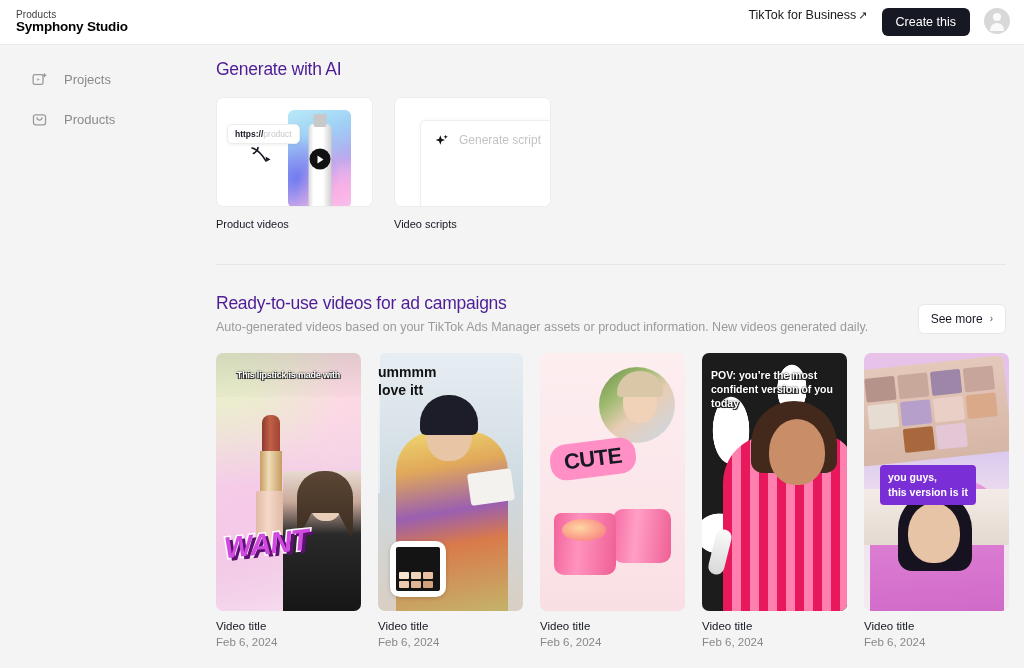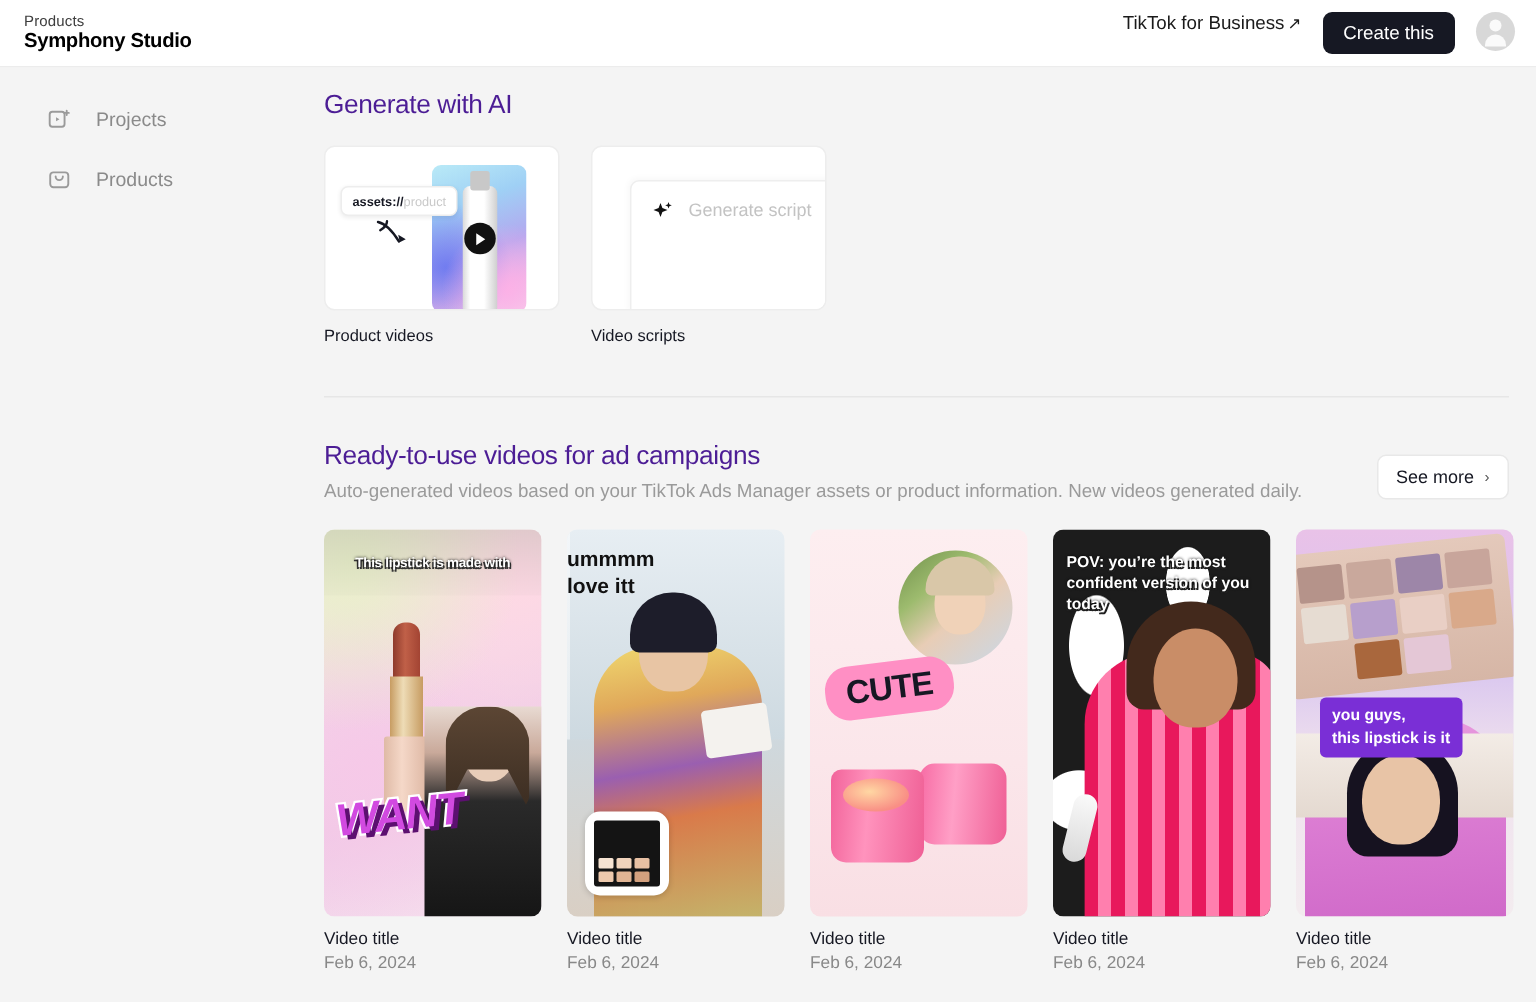--- a/index.html
+++ b/index.html
@@ -149,21 +149,21 @@
     text-align: center;
   }
   .vs-placeholder { font-size: 12px; color: #c3c3c3; }
 
   .divider {
     height: 1px; background: #e6e6e6; margin: 34px 0 0 0; width: 100%;
   }
 
   
   .ready-head {
-    display: flex; align-items: flex-start; margin-top: 28px;
+    display: flex; align-items: center; margin-top: 28px;
   }
   .ready-sub {
     font-size: 12.5px; color: #9a9a9a; margin-top: 6px;
   }
   .see-more {
     margin-left: auto; margin-top: 10px;
     background: #fff; border: 1px solid #e8e8e8; border-radius: 6px;
     font-size: 12px; color: #161823; font-family: "Liberation Sans", sans-serif;
     padding: 7px 12px; cursor: pointer;
     display: flex; align-items: center; gap: 7px; white-space: nowrap;
@@ -442,21 +442,21 @@
   <div class="gen-row">
 
     <div>
       <div class="gen-card">
         <div class="pv-thumb">
           <div class="pv-bottle"></div>
           <div class="pv-cap"></div>
           <div class="pv-play"></div>
         </div>
         <div class="pv-urlpill">
-          <b>assets://</b><i>product</i>
+          <b>https://</b><i>product</i>
         </div>
         <span class="pv-arrow">
           <svg width="26" height="24" viewBox="0 0 26 24" fill="none" stroke="#161823" stroke-width="1.6" stroke-linecap="round">
             <path d="M3 3c5 1 9 5 14 13"></path>
               <path d="M4.5 8.5C7 7 9 4.5 9 2.5"></path>
             <path d="M17.5 16.5l-1 -5 5 3z" fill="#161823" stroke="none"></path>
           </svg>
         </span>
       </div>
       <div class="gen-caption">Product videos</div>
@@ -582,20 +582,20 @@
           <span class="t5-pan" style="background:#e9cfc5"></span>
           <span class="t5-pan" style="background:#d9a98a"></span>
           <span class="t5-pan" style="background:#a9673d"></span>
           <span class="t5-pan" style="background:#e4c7d6"></span>
         </div>
         <div class="t5-room"></div>
         <div class="t5-hair"></div>
         <div class="t5-person"></div>
         <div class="t5-head"></div>
         <div class="t5-capbox" style="white-space:pre-line">you guys,
-this lipstick is it</div>
+this version is it</div>
       </div>
       <div class="video-title">Video title</div>
       <div class="video-date">Feb 6, 2024</div>
     </div>
 
   </div>
 </div>
 
 </body></html>

